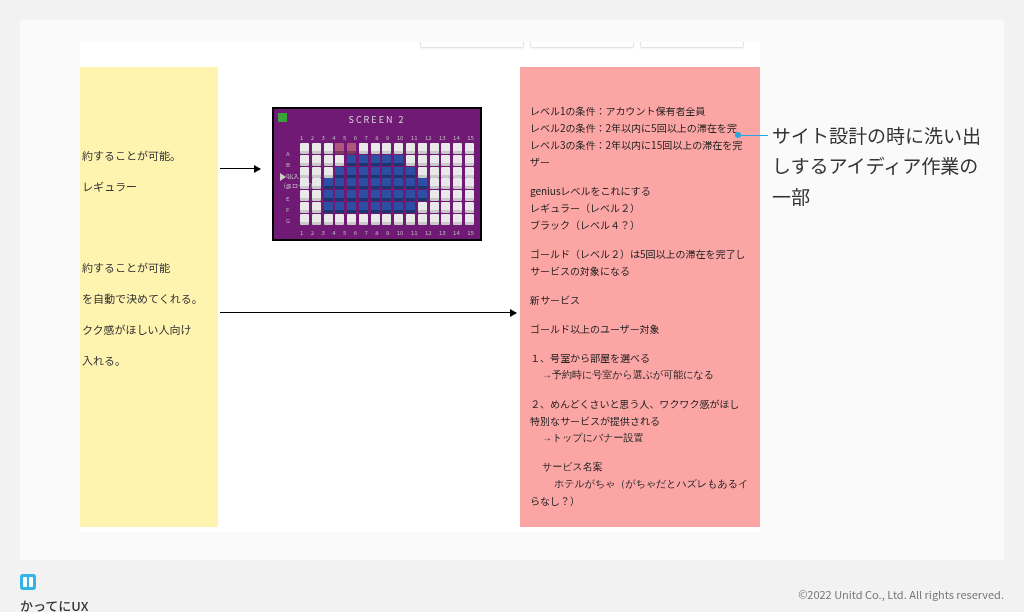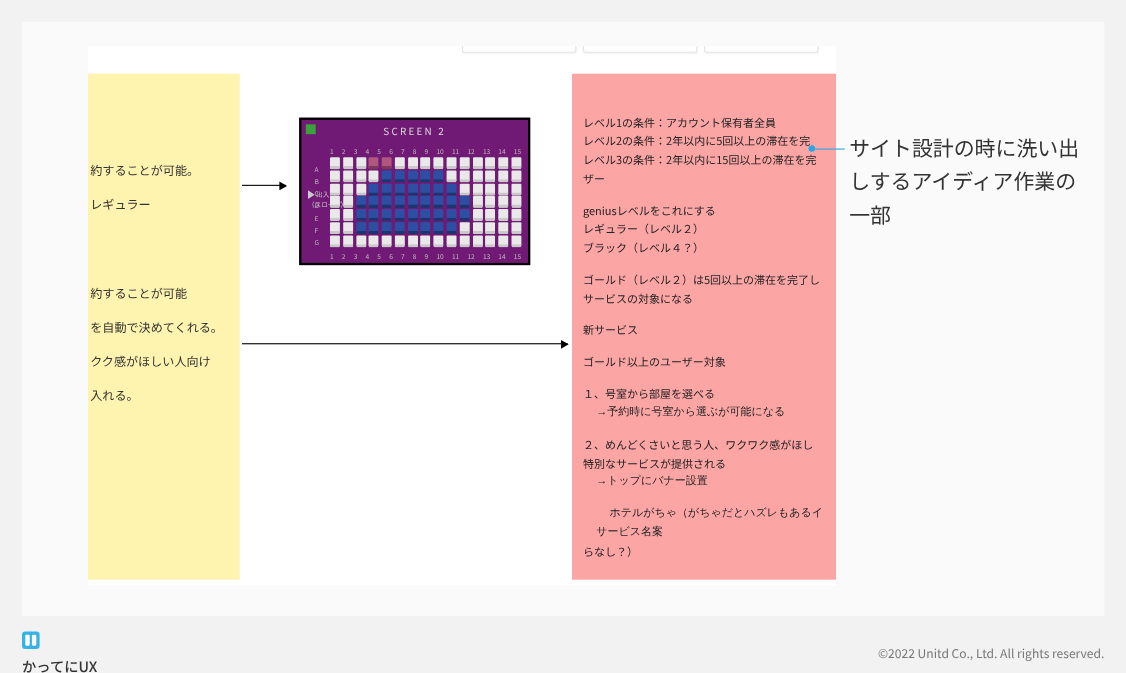--- a/index.html
+++ b/index.html
@@ -274,22 +274,22 @@
       <div class="gap"></div>
       <p>ゴールド以上のユーザー対象</p>
       <div class="gap"></div>
       <p>１、号室から部屋を選べる</p>
       <p class="indent">→予約時に号室から選ぶが可能になる</p>
       <div class="gap"></div>
       <p>２、めんどくさいと思う人、ワクワク感がほし</p>
       <p>特別なサービスが提供される</p>
       <p class="indent">→トップにバナー設置</p>
       <div class="gap"></div>
+      <p class="indent">サービス名案</p>
       <p class="indent" style="padding-left:24px">ホテルがちゃ（がちゃだとハズレもあるイ</p>
-      <p class="indent">サービス名案</p>
       <p>らなし？）</p>
 
     </div>
 
   </div>
 
   <div class="lead-dot"></div>
   <div class="lead-line"></div>
   <div class="callout">サイト設計の時に洗い出しするアイディア作業の一部</div>
 </div>

